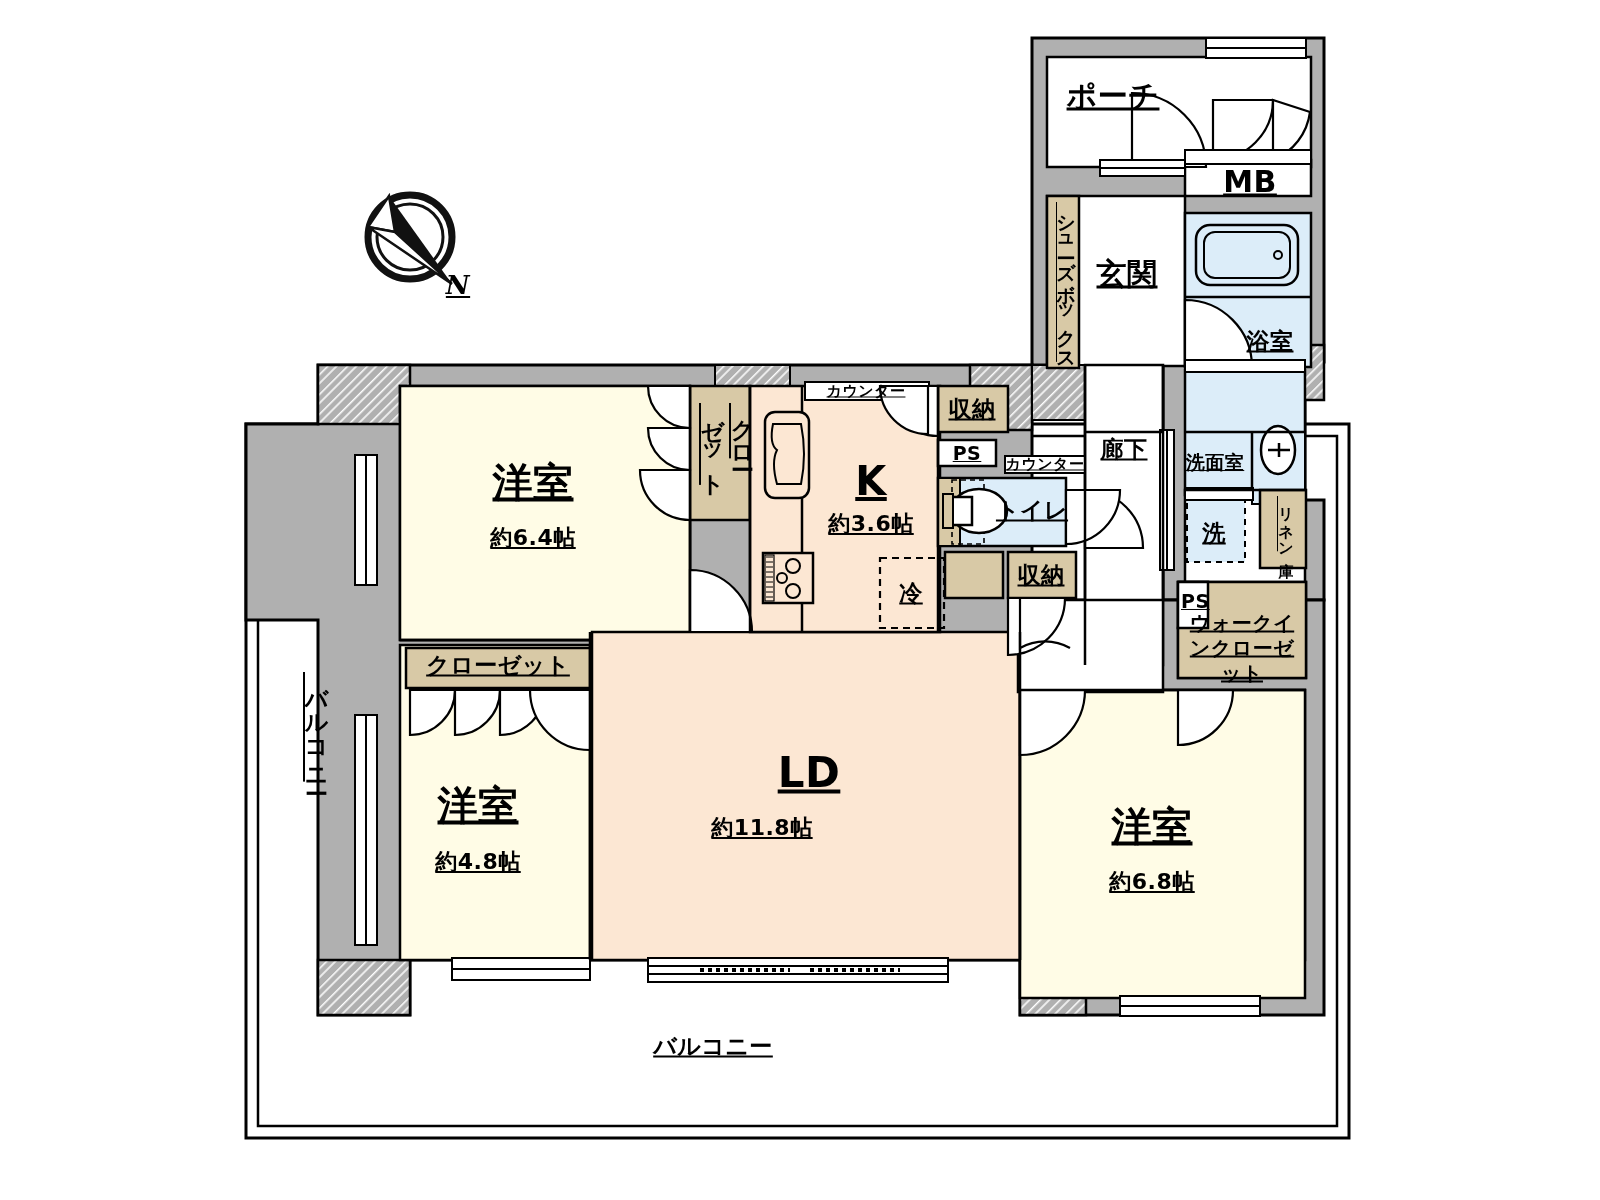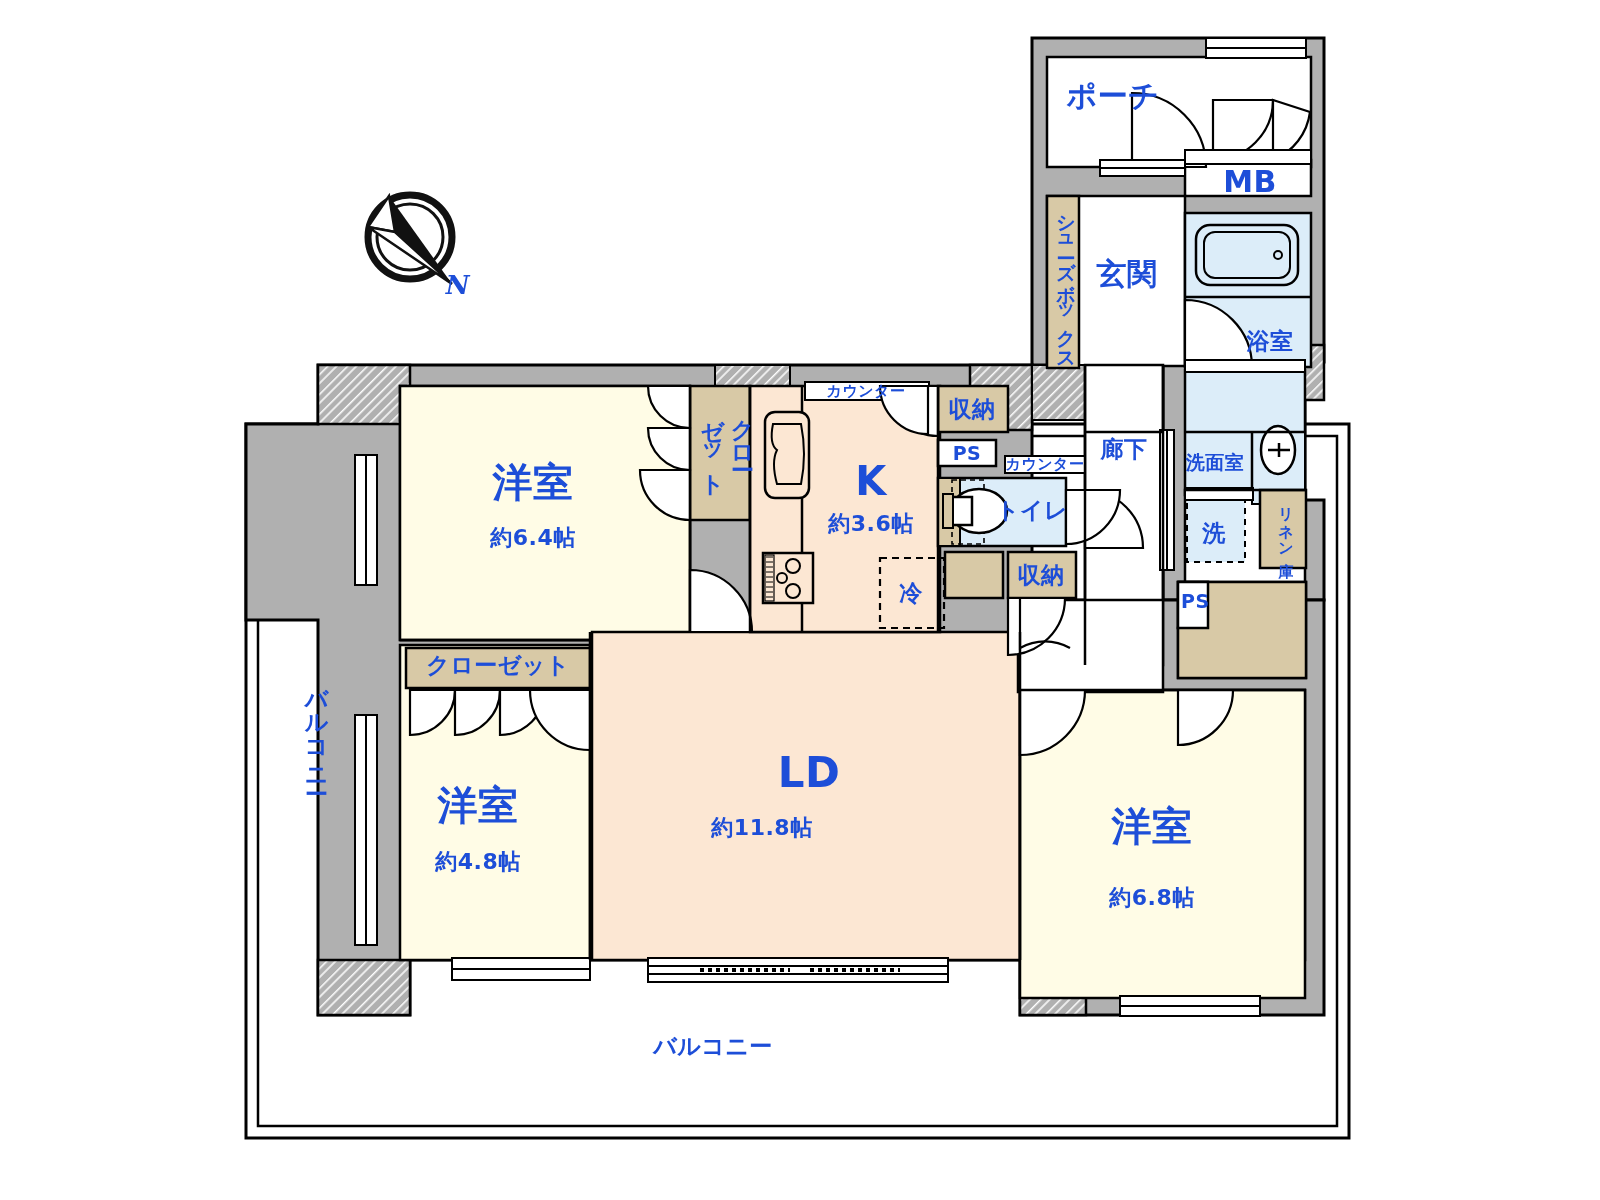--- a/index.html
+++ b/index.html
@@ -1,21 +1,21 @@
 <!DOCTYPE html>
 <html><head>
 <meta charset="utf-8">
 <title>Floor Plan</title>
 <style>
   html,body{margin:0;padding:0;background:#ffffff;}
   body{font-family:"DejaVu Sans","Liberation Sans",sans-serif;}
   #stage{position:relative;width:1600px;height:1200px;background:#ffffff;overflow:hidden;}
   #fp{position:absolute;left:0;top:0;width:1600px;height:1200px;}
-  .lbl{position:absolute;color:#1d4ed8;font-family:"DejaVu Sans","Liberation Sans",sans-serif;
-       white-space:nowrap;font-weight:700;letter-spacing:.5px;}
+  .lbl{position:absolute;color:#000000;font-family:"DejaVu Sans","Liberation Sans",sans-serif;
+       white-space:nowrap;font-weight:700;letter-spacing:.5px;text-decoration:underline;}
   .ctr{transform:translate(-50%,-50%);text-align:center;}
   .vert{writing-mode:vertical-rl;text-orientation:upright;letter-spacing:1px;}
   .rm-name{font-size:34px;}
   .rm-area{font-size:22px;}
   .tiny{font-size:15px;font-weight:700;}
   .small{font-size:19px;}
   .mid{font-size:23px;text-align:center;}
   .big{font-size:30px;}
   .compassN{font-size:26px;font-style:italic;font-family:"DejaVu Serif","Liberation Serif",serif;}
 </style>
@@ -317,31 +317,32 @@
 
   <div class="lbl ctr mid" style="left:972px;top:409px;">収納</div>
 
   <div class="lbl ctr mid" style="left:1041px;top:575px;">収納</div>
 
   <div class="lbl ctr mid" style="left:911px;top:593px;">冷</div>
 
   <div class="lbl vert mid" style="left:728px;top:403px;">クロー</div>
   <div class="lbl vert mid" style="left:698px;top:403px;">ゼット</div>
 
+  <div class="lbl ctr tiny" style="left:1242px;top:648px;width:112px;white-space:normal;line-height:1.25;font-size:20px;">ウォークインクローゼット</div>
 
   <div class="lbl ctr mid" style="left:498px;top:665px;">クローゼット</div>
 
   <div class="lbl ctr rm-name" style="left:533px;top:482px;font-size:40px;">洋室</div>
   <div class="lbl ctr rm-area" style="left:533px;top:538px;">約6.4帖</div>
 
   <div class="lbl ctr rm-name" style="left:478px;top:805px;font-size:40px;">洋室</div>
   <div class="lbl ctr rm-area" style="left:478px;top:862px;">約4.8帖</div>
 
   <div class="lbl ctr rm-name" style="left:1152px;top:826px;font-size:40px;">洋室</div>
-  <div class="lbl ctr rm-area" style="left:1152px;top:882px;margin-top:16px;">約6.8帖</div>
+  <div class="lbl ctr rm-area" style="left:1152px;top:882px;">約6.8帖</div>
 
   <div class="lbl ctr" style="left:809px;top:772px;font-size:42px;">LD</div>
   <div class="lbl ctr rm-area" style="left:762px;top:828px;">約11.8帖</div>
 
   <div class="lbl ctr" style="left:871px;top:481px;font-size:40px;">K</div>
   <div class="lbl ctr rm-area" style="left:871px;top:524px;">約3.6帖</div>
 
   <div class="lbl vert mid" style="left:302px;top:672px;">バルコニー</div>
   <div class="lbl ctr mid" style="left:713px;top:1046px;">バルコニー</div>
 

